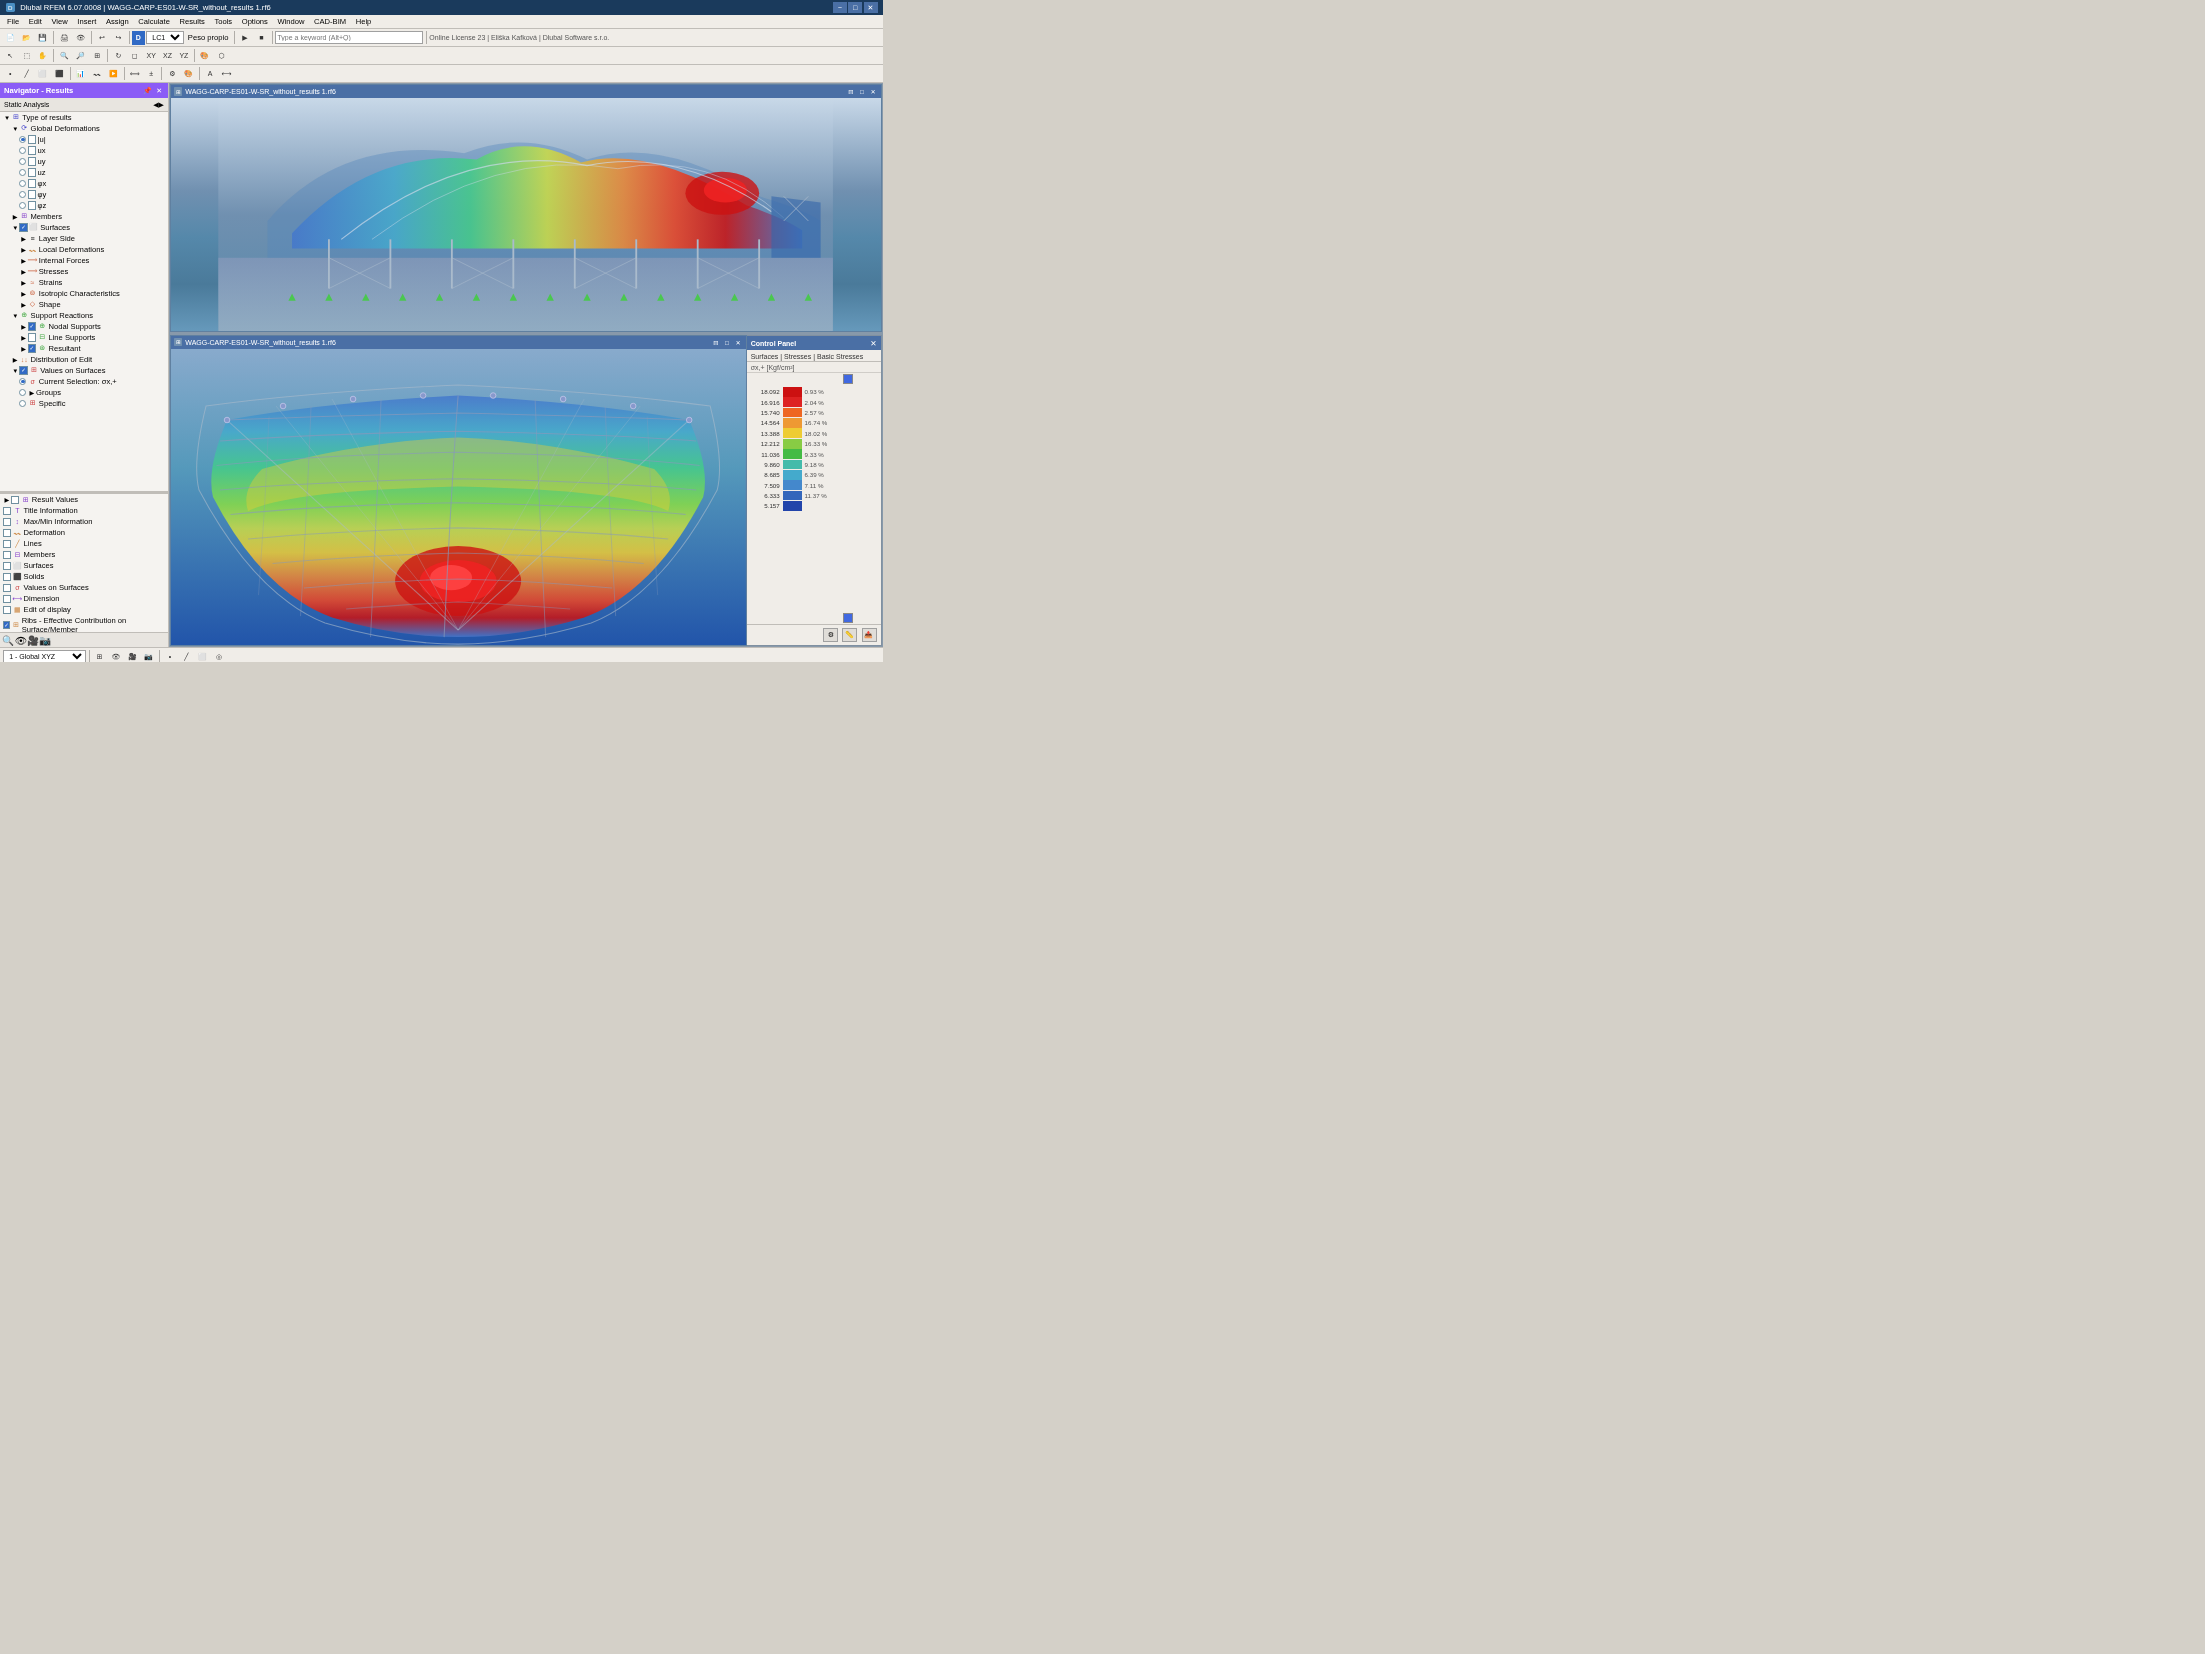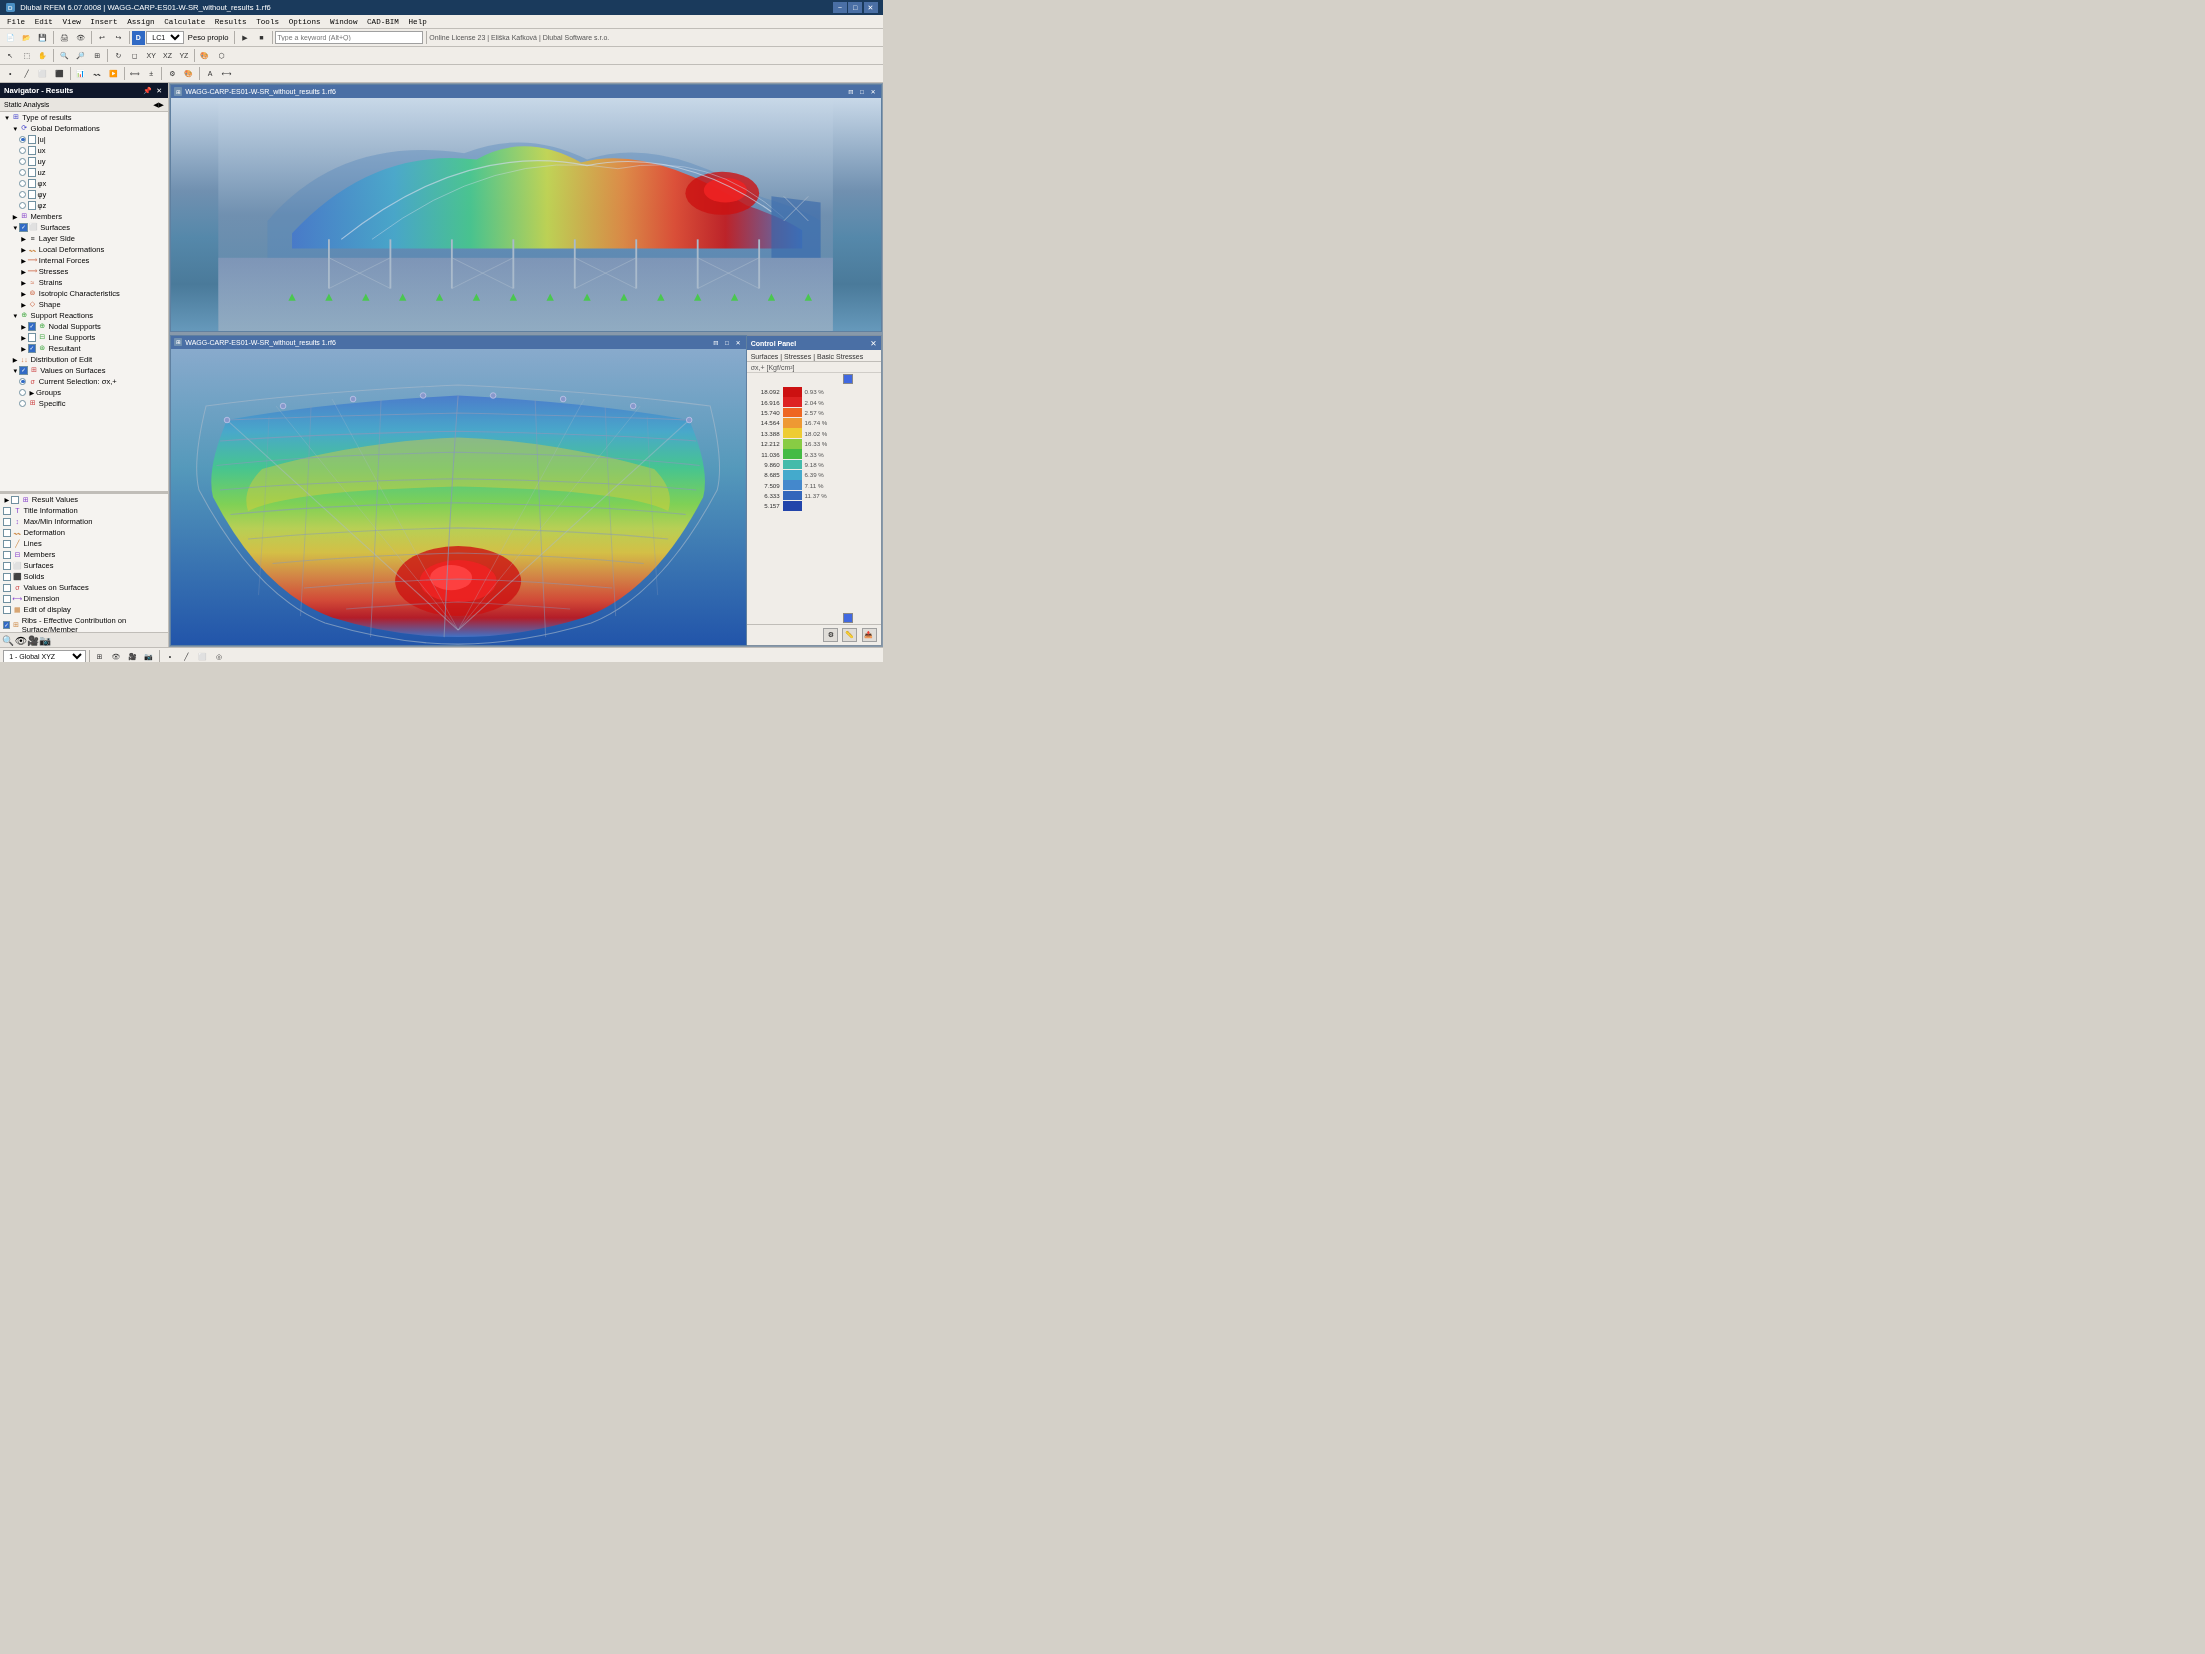--- a/index.html
+++ b/index.html
@@ -24,21 +24,20 @@
     
     .menu-bar {
       background: #f0ede8;
       height: 14px;
       display: flex;
       align-items: center;
       padding: 0 2.8px;
       border-bottom: 0.7px solid #c0bdb8;
       font-size: 7.6px;
       gap: 1.4px;
-      font-family: Liberation Mono, monospace;
     }
     .menu-item { padding: 1.4px 4.1px; cursor: pointer; }
 
     
     .toolbar-area {
       background: #f0ede8;
       border-bottom: 0.7px solid #c0bdb8;
     }
     .toolbar-row {
       display: flex;
@@ -71,21 +70,21 @@
     
     .navigator {
       width: 169px;
       background: #f5f3f0;
       border-right: 0.7px solid #c0bdb8;
       display: flex;
       flex-direction: column;
       overflow: hidden;
     }
     .nav-header {
-      background: #0f172a;
+      background: #8b5cf6;
       color: white;
       padding: 2.1px 4.1px;
       font-size: 7.6px;
       font-weight: bold;
       display: flex;
       align-items: center;
       justify-content: space-between;
       height: 15px;
     }
     .nav-header-controls { display: flex; gap: 2.1px; }

